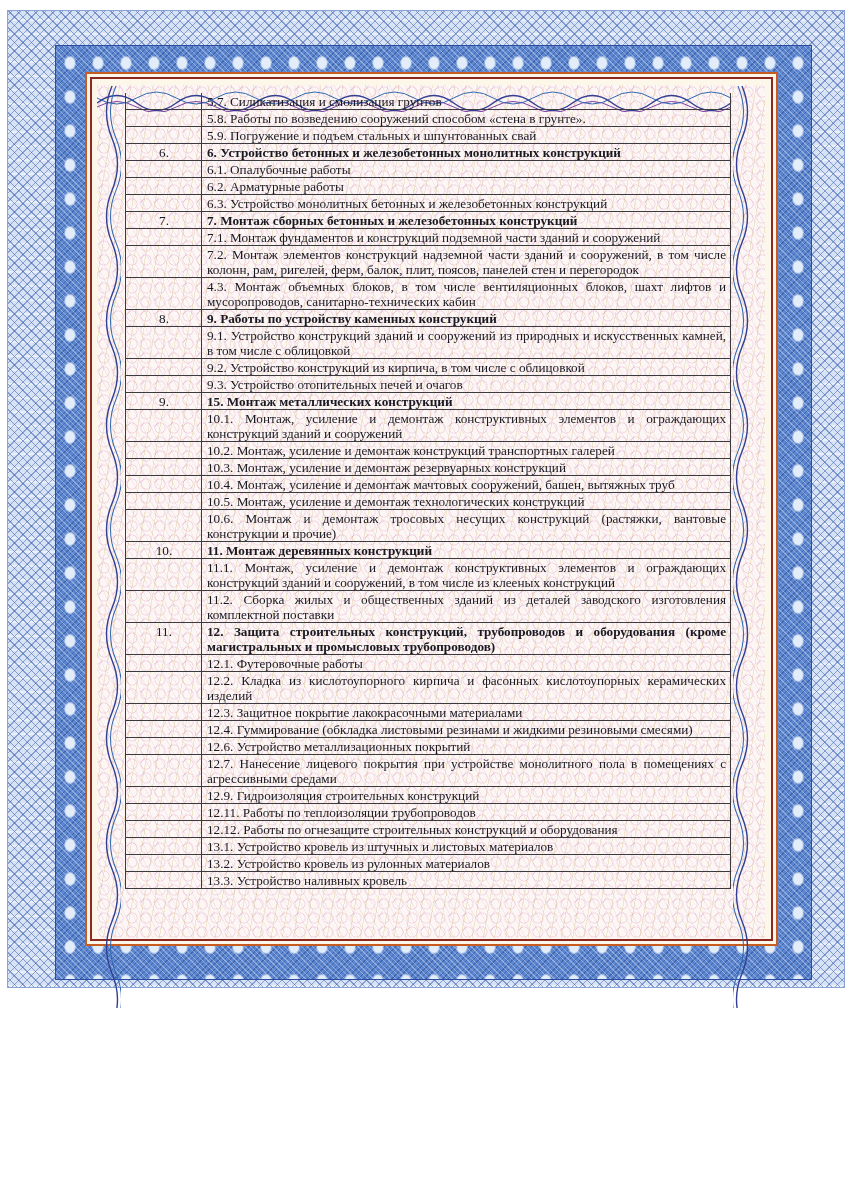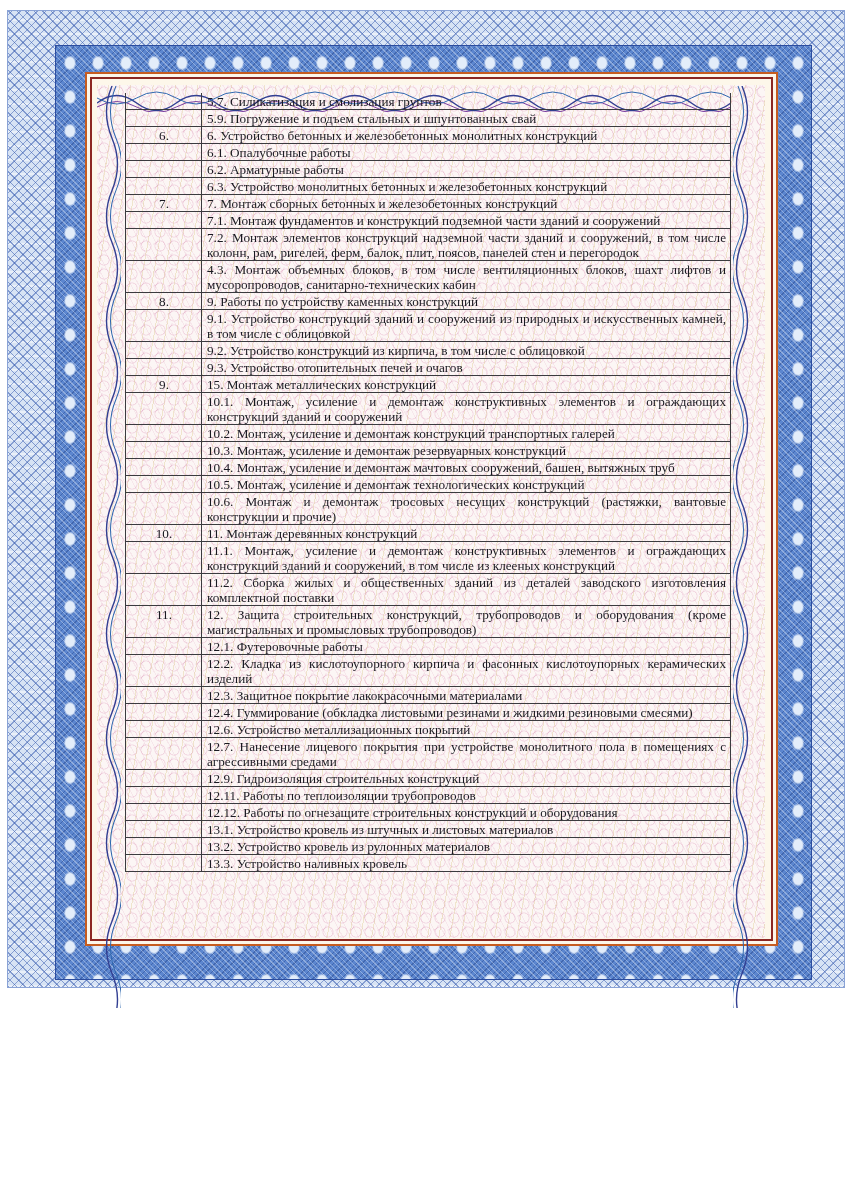--- a/index.html
+++ b/index.html
@@ -64,21 +64,21 @@
   }
   table.works td{
     border:1px solid #3b3b3f;
     padding:0.5px 4px 0.5px 5px;
     vertical-align:top;
     overflow:hidden;
   }
   table.works tr:first-child td{border-top:none;}
   td.num{width:66px;text-align:center;padding-left:2px;padding-right:2px;}
   td.desc{text-align:justify;}
-  tr.section td.desc{font-weight:normal;}
+  tr.section td.desc{font-weight:bold;}
 </style>
 </head>
 <body>
 
 <div class="page">
 
   <div class="band-lattice"></div>
   <div class="band-diamond"></div>
 
   <div class="frame-outer">
@@ -110,20 +110,24 @@
   </svg>
 
   <table class="works">
     <tbody>
         <tr>
           <td class="num"></td>
           <td class="desc">5.7. Силикатизация и смолизация грунтов</td>
         </tr>
         <tr>
           <td class="num"></td>
+          <td class="desc">5.8. Работы по возведению сооружений способом «стена в грунте».</td>
+        </tr>
+        <tr>
+          <td class="num"></td>
           <td class="desc">5.9. Погружение и подъем стальных и шпунтованных свай</td>
         </tr>
         <tr class="section">
           <td class="num">6.</td>
           <td class="desc">6. Устройство бетонных и железобетонных монолитных конструкций</td>
         </tr>
         <tr>
           <td class="num"></td>
           <td class="desc">6.1. Опалубочные работы</td>
         </tr>

